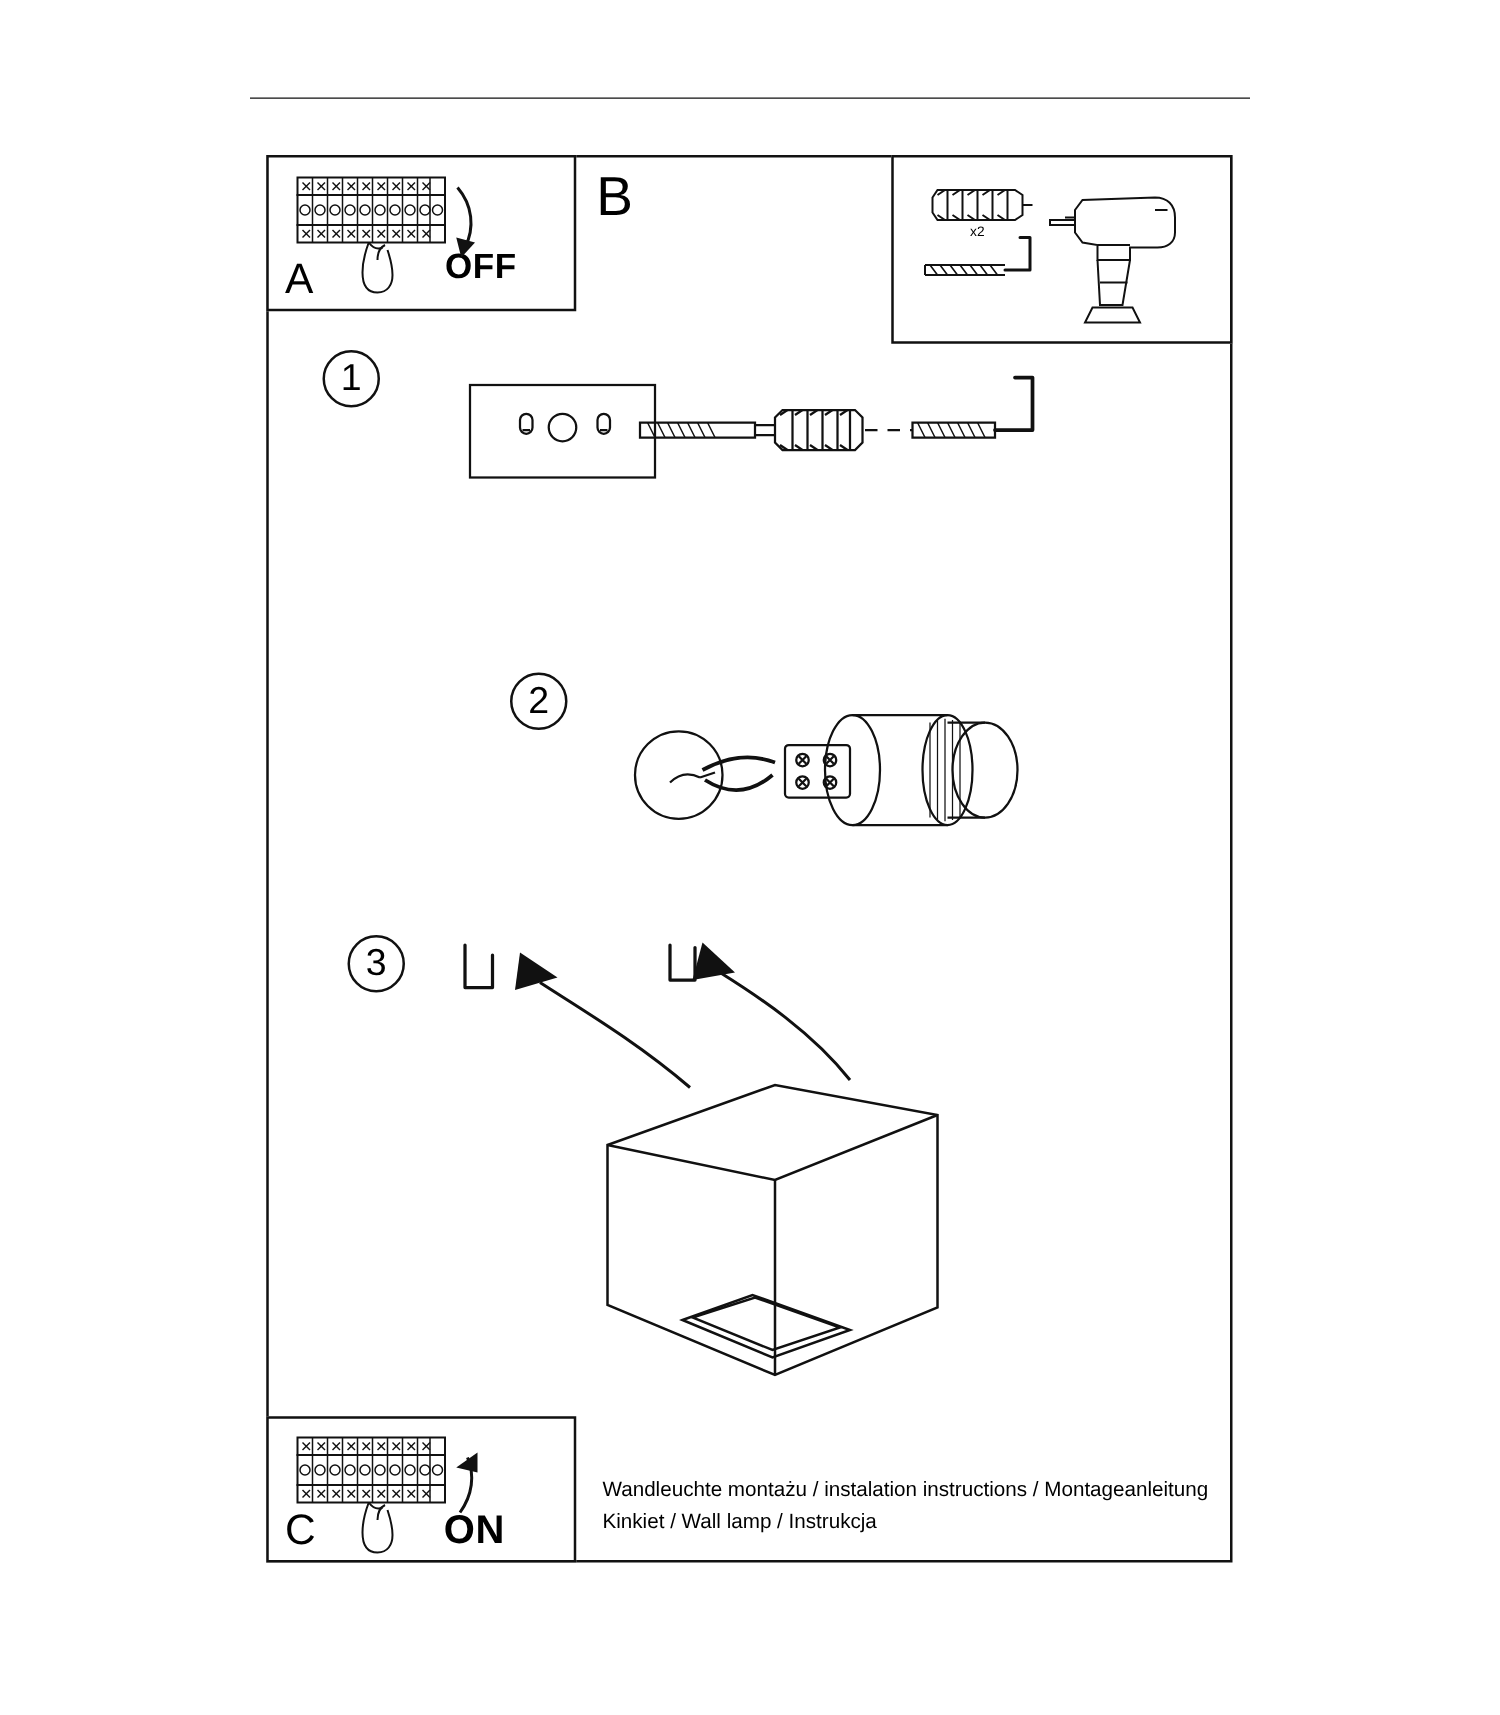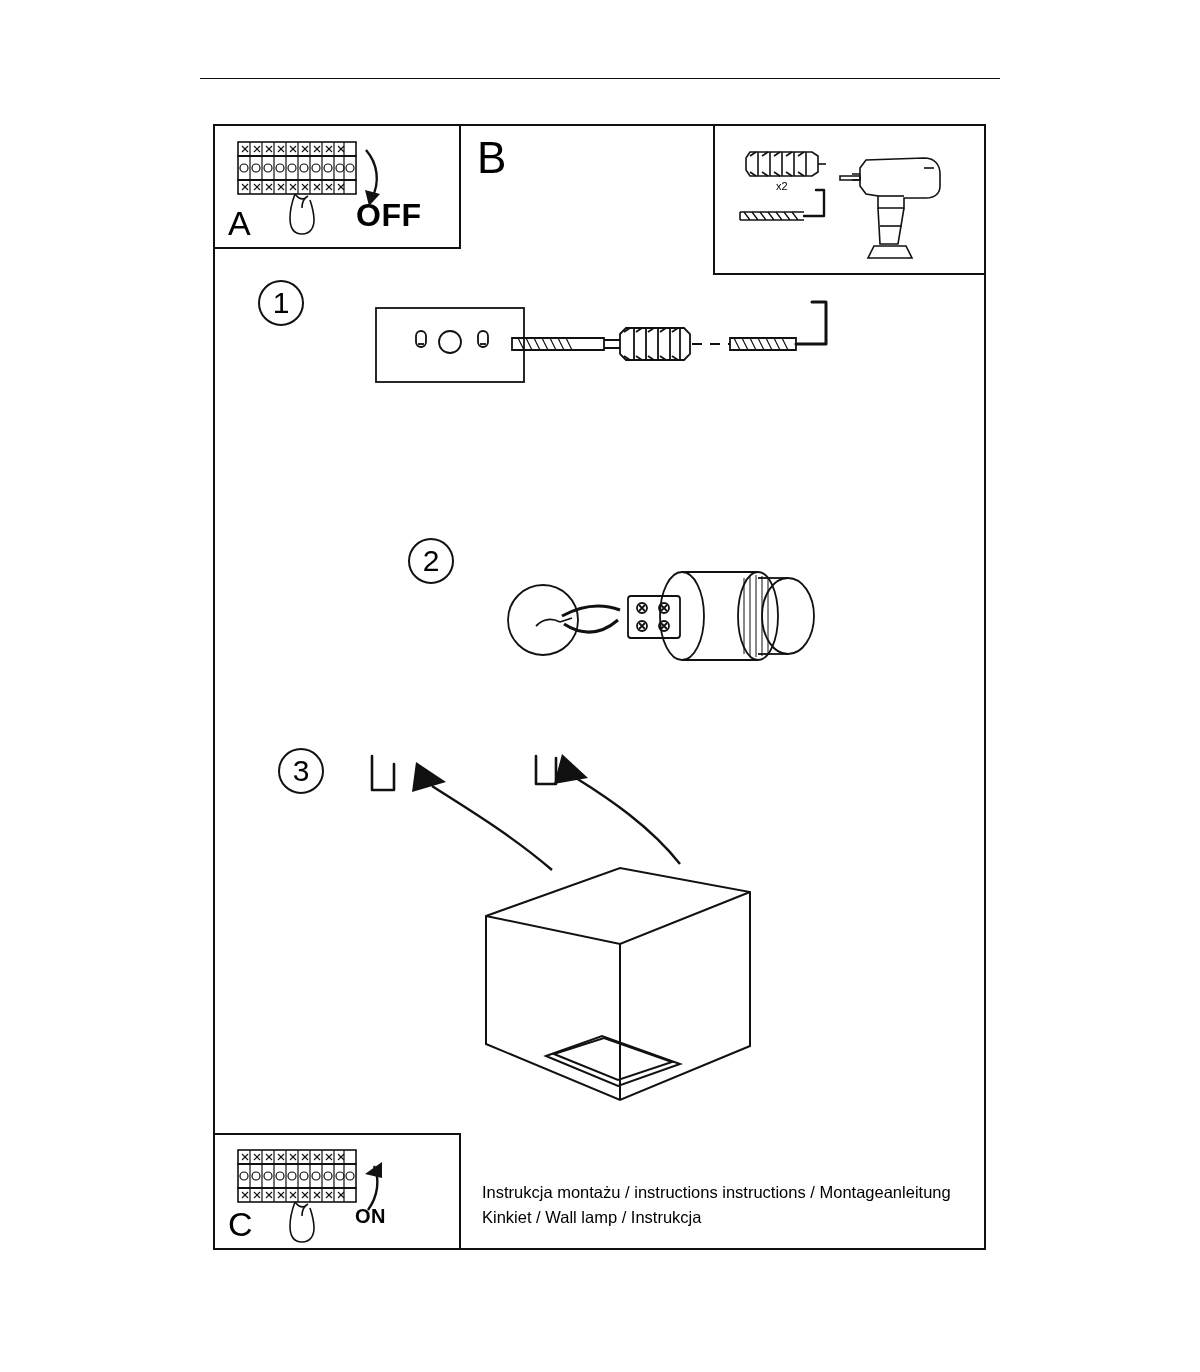--- a/index.html
+++ b/index.html
@@ -78,28 +78,28 @@
     font-size: 34px;
     line-height: 34px;
     font-family: "Liberation Sans", sans-serif;
   }
   .letter-a { left: 228px; top: 206px; }
   .letter-b { left: 477px; top: 136px; font-size: 44px; line-height: 44px;}
   .letter-c { left: 228px; top: 1207px; }
   .word-off {
     position: absolute;
     left: 356px; top: 197px;
-    font-size: 32px;
+    font-size: 28px;
     font-weight: bold;
     letter-spacing: 0.5px;
   }
   .word-on {
     position: absolute;
     left: 355px; top: 1205px;
-    font-size: 20px;
+    font-size: 32px;
     font-weight: bold;
     letter-spacing: 0.5px;
   }
   .x2-label {
     position: absolute;
     left: 776px;
     top: 180px;
     font-size: 11px;
   }
   .step-circle {
@@ -456,17 +456,17 @@
       </g>
 
       <g fill="none" stroke="#111" stroke-width="2.4">
         <path d="M136 66 C146 52 148 36 142 22"></path>
       </g>
       <polygon points="133,30 150,18 150,34" fill="#111"></polygon>
     </svg>
   </div>
 
   <div class="caption">
-    <div>Instrukcja montażu / instructions instructions / Montageanleitung</div>
+    <div>Wandleuchte montażu / instalation instructions / Montageanleitung</div>
     <div>Kinkiet / Wall lamp / Instrukcja</div>
   </div>
 
 </div>
 
 </body></html>

